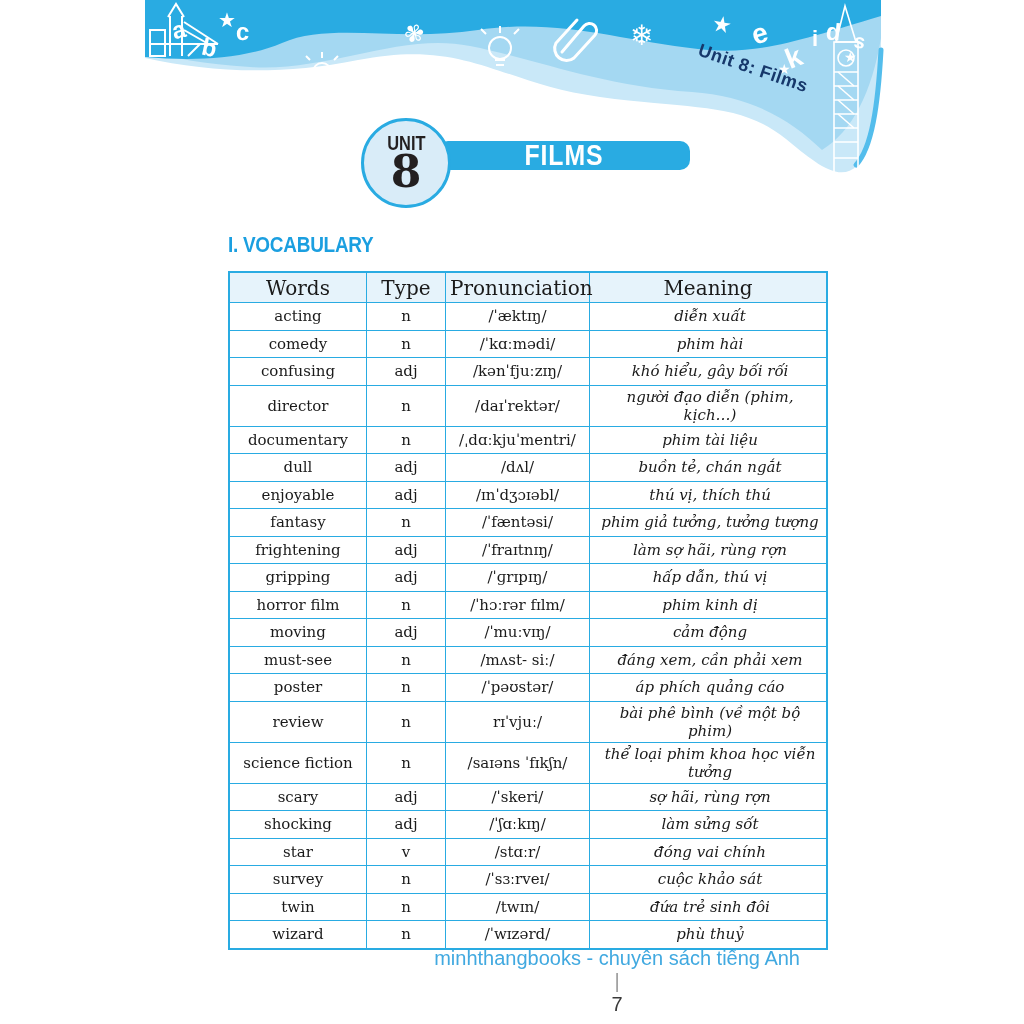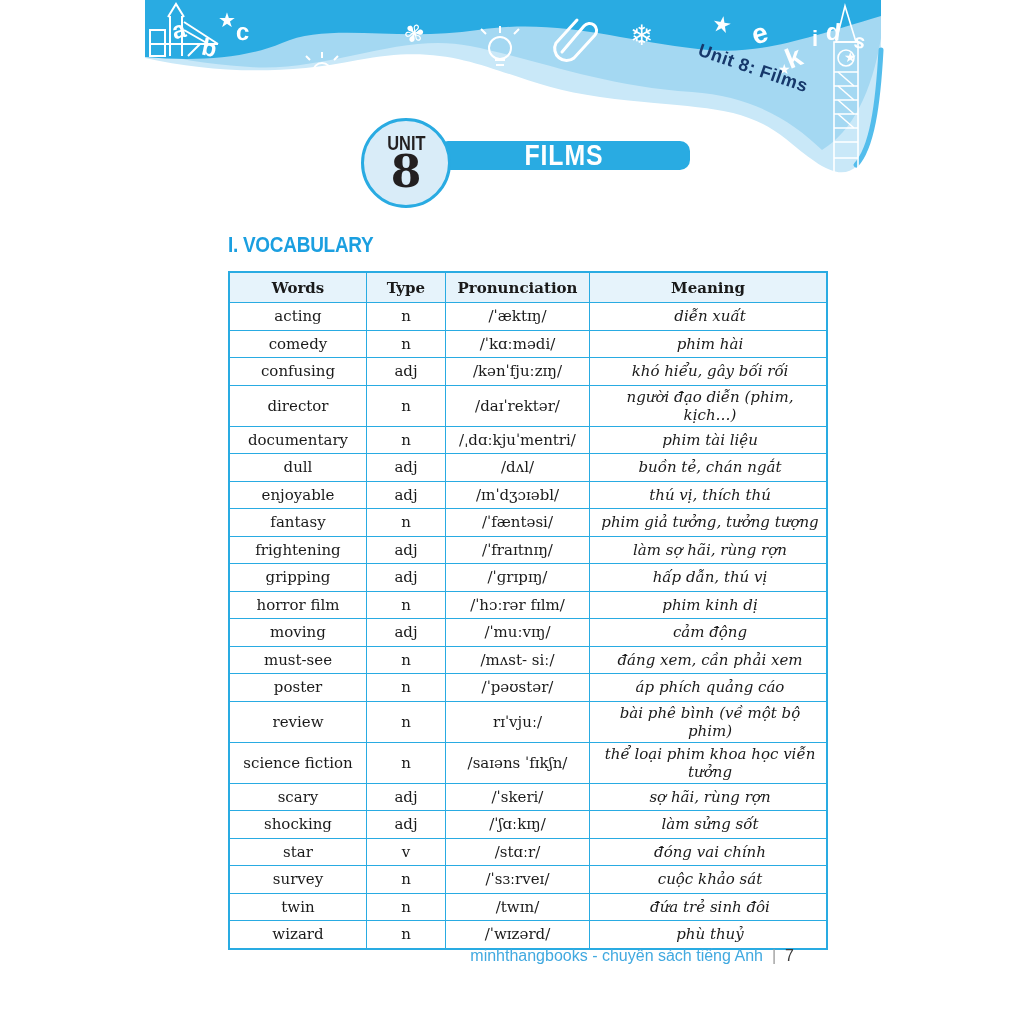--- a/index.html
+++ b/index.html
@@ -56,33 +56,33 @@
   .vocab-table{
     position:absolute;left:228px;top:271px;width:569px;
     border-collapse:collapse;table-layout:fixed;
   }
   .vocab-table th,.vocab-table td{
     border:1.6px solid #29ABE2;text-align:center;vertical-align:middle;
     padding:2px 4px;color:#1a1a1a;
   }
   .vocab-table{border:2px solid #29ABE2;}
   .vocab-table th{
-    background:#e6f3fb;font-family:"DejaVu Serif",serif;font-weight:bold;
-    font-size:15px;height:25px;
+    background:#e6f3fb;font-family:"DejaVu Serif",serif;font-weight:normal;
+    font-size:20px;height:25px;
   }
   .vocab-table td{font-family:"DejaVu Serif",serif;font-size:15px;height:22.5px;}
   .col-word{width:128px;}
   .col-type{width:70px;}
   .col-pronunciation{width:135px;}
   .col-meaning{width:228px;}
   td.col-meaning{text-align:center;font-style:italic;padding-left:8px;}
   
   .footer{
-    position:absolute;top:947px;right:230px;display:flex;align-items:center;
-    font-family:"Liberation Sans",sans-serif;font-size:16px;
+    position:absolute;top:947px;right:224px;display:flex;align-items:center;
+    font-family:"Liberation Sans",sans-serif;font-size:20px;flex-direction:column;
   }
   .footer .brand{color:#41a9e0;}
   .footer .divider{color:#9a9a9a;margin:0 9px;font-weight:normal;}
   .footer .page-number{color:#3a3a3a;}
 </style>
 </head>
 <body>
 
 <div class="header-band">
   <svg width="1024" height="260" viewBox="0 0 1024 260">

